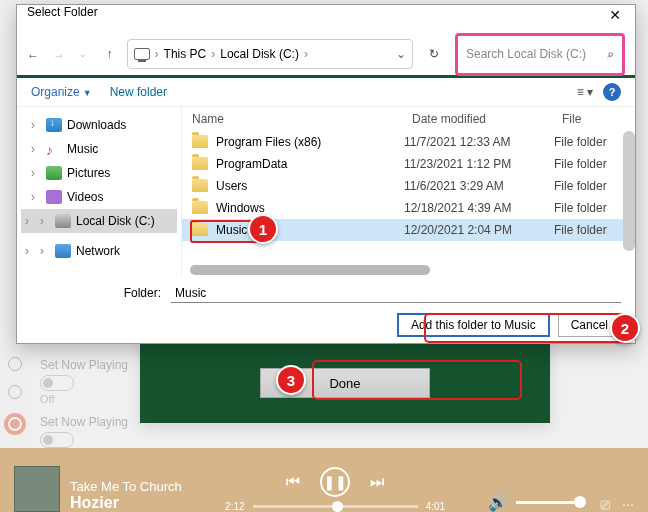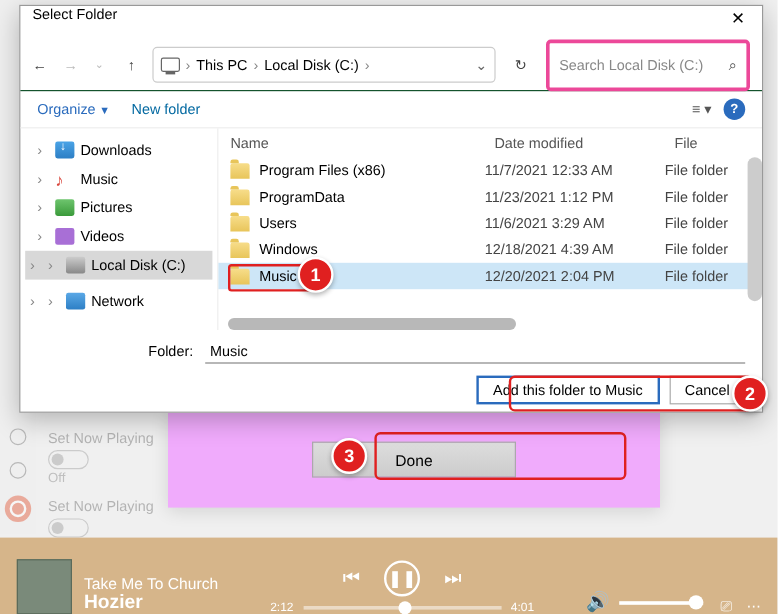--- a/index.html
+++ b/index.html
@@ -11,21 +11,21 @@
 .bg-sidebar .icn{width:14px;height:14px;border:1.5px solid #666;border-radius:50%}
 .bg-sidebar .sp{width:22px;height:22px;background:#e1431e;border-radius:50%;display:flex;align-items:center;justify-content:center}
 .bg-sidebar .sp::after{content:"";width:10px;height:10px;border:2px solid #fff;border-radius:50%}
 .bg-options{position:absolute;left:40px;top:358px;opacity:0.35}
 .bg-opt{margin-bottom:10px}
 .bg-opt-label{color:#444;font-size:12px}
 .bg-toggle{width:34px;height:16px;border:1px solid #888;border-radius:10px;position:relative;margin-top:3px}
 .bg-toggle::after{content:"";width:10px;height:10px;background:#888;border-radius:50%;position:absolute;left:2px;top:2px}
 
 
-.done-panel{position:absolute;left:140px;top:338px;width:410px;height:85px;background:#f0abfc;box-shadow:0 4px 14px rgba(0,0,0,.12)}
+.done-panel{position:absolute;left:140px;top:338px;width:410px;height:85px;background:#14532d;box-shadow:0 4px 14px rgba(0,0,0,.12)}
 .done-btn{position:absolute;left:50%;top:30px;transform:translateX(-50%);width:170px;height:30px;background:linear-gradient(#ddd,#ccc);border:1px solid #aaa;display:flex;align-items:center;justify-content:center;font-size:13px}
 
 
 .player{position:absolute;left:0;bottom:0;width:648px;height:64px;background:#d6b58a;color:#fff;display:flex;align-items:flex-end;padding:0 14px}
 .album{width:46px;height:46px;background:#7a8a7a;border:1px solid #5a6a5a;margin-right:10px}
 .track-title{font-size:13px}
 .track-artist{font-size:16px;font-weight:600}
 .controls{flex:1;display:flex;flex-direction:column;align-items:center;gap:4px}
 .ctrl-row{display:flex;gap:20px;align-items:center}
 .ctrl-btn{font-size:16px}
@@ -49,21 +49,21 @@
 .nav-arrows .dis{color:#bbb}
 .up{margin-left:6px}
 .addr{flex:1;height:30px;border:1px solid #ccc;border-radius:4px;display:flex;align-items:center;padding:0 6px;gap:5px;margin-left:8px}
 .addr .pc-icn{width:16px;height:12px;border:1px solid #666;border-radius:2px;position:relative}
 .addr .pc-icn::after{content:"";position:absolute;left:3px;bottom:-3px;width:8px;height:2px;background:#666}
 .addr .sep{color:#888}
 .addr .drop{margin-left:auto;color:#666}
 .refresh{width:30px;height:30px;display:flex;align-items:center;justify-content:center;color:#444}
 .search{width:170px;height:43px;border:3px solid #ec4899;border-radius:4px;display:flex;align-items:center;padding:0 8px;color:#888}
 .search .sicn{margin-left:auto;color:#444}
-.toolbar{display:flex;align-items:center;height:32px;padding:0 14px;border-top:1px solid #14532d;border-bottom:1px solid #eee;gap:18px}
+.toolbar{display:flex;align-items:center;height:32px;padding:0 14px;border-top:3px solid #14532d;border-bottom:1px solid #eee;gap:18px}
 .org{color:#2a6bbd}
 .org .caret{font-size:9px;margin-left:3px}
 .nf{color:#0369a1}
 .tb-right{margin-left:auto;display:flex;gap:10px;align-items:center}
 .view-icn{color:#555}
 .help{width:18px;height:18px;background:#2a6bbd;color:#fff;border-radius:50%;display:flex;align-items:center;justify-content:center;font-size:11px;font-weight:700}
 .body{display:flex;height:168px}
 .tree{width:164px;padding:6px 4px;overflow:hidden}
 .tree-item{display:flex;align-items:center;height:24px;gap:5px;padding-left:10px}
 .tree-item.sel{background:#d8d8d8}
@@ -78,21 +78,21 @@
 .ic-net{background:linear-gradient(#5aa8e6,#2d7fc5);border-radius:2px}
 .files{flex:1;position:relative;border-left:1px solid #eee}
 .fhead{display:flex;height:24px;align-items:center;color:#555;padding-left:10px}
 .fhead .c1{width:220px}
 .fhead .c2{width:150px}
 .fhead .c3{flex:1}
 .frow{display:flex;height:22px;align-items:center;padding-left:10px}
 .frow.sel{background:#cde6f7}
 .frow .ficn{width:16px;height:13px;background:linear-gradient(#f7dd8a,#e8c55a);border-radius:2px 2px 0 0;margin-right:8px;position:relative}
 .frow .ficn::before{content:"";position:absolute;left:0;top:-3px;width:7px;height:3px;background:#e8c55a;border-radius:2px 2px 0 0}
-.frow .c1{width:212px;display:flex;align-items:center}
+.frow .c1{width:212px;display:flex;align-items:flex-start}
 .frow .c2{width:150px;color:#444}
 .frow .c3{flex:1;color:#444}
 .red-box-name{position:absolute;left:8px;top:113px;width:70px;height:23px;border:2px solid #e02020;border-radius:3px;pointer-events:none}
 .scroll-ind{position:absolute;left:8px;bottom:0;width:240px;height:10px;background:#b8b8b8;border-radius:5px}
 .vscroll{position:absolute;right:0;top:24px;width:12px;height:120px;background:#ccc;border-radius:6px}
 .footer{padding:8px 14px}
 .folder-row{display:flex;align-items:center;gap:10px;margin-bottom:10px}
 .folder-row label{width:130px;text-align:right}
 .folder-input{flex:1;height:20px;border:none;border-bottom:1px solid #888;padding:0 4px}
 .btn-row{display:flex;justify-content:flex-end;gap:8px}

